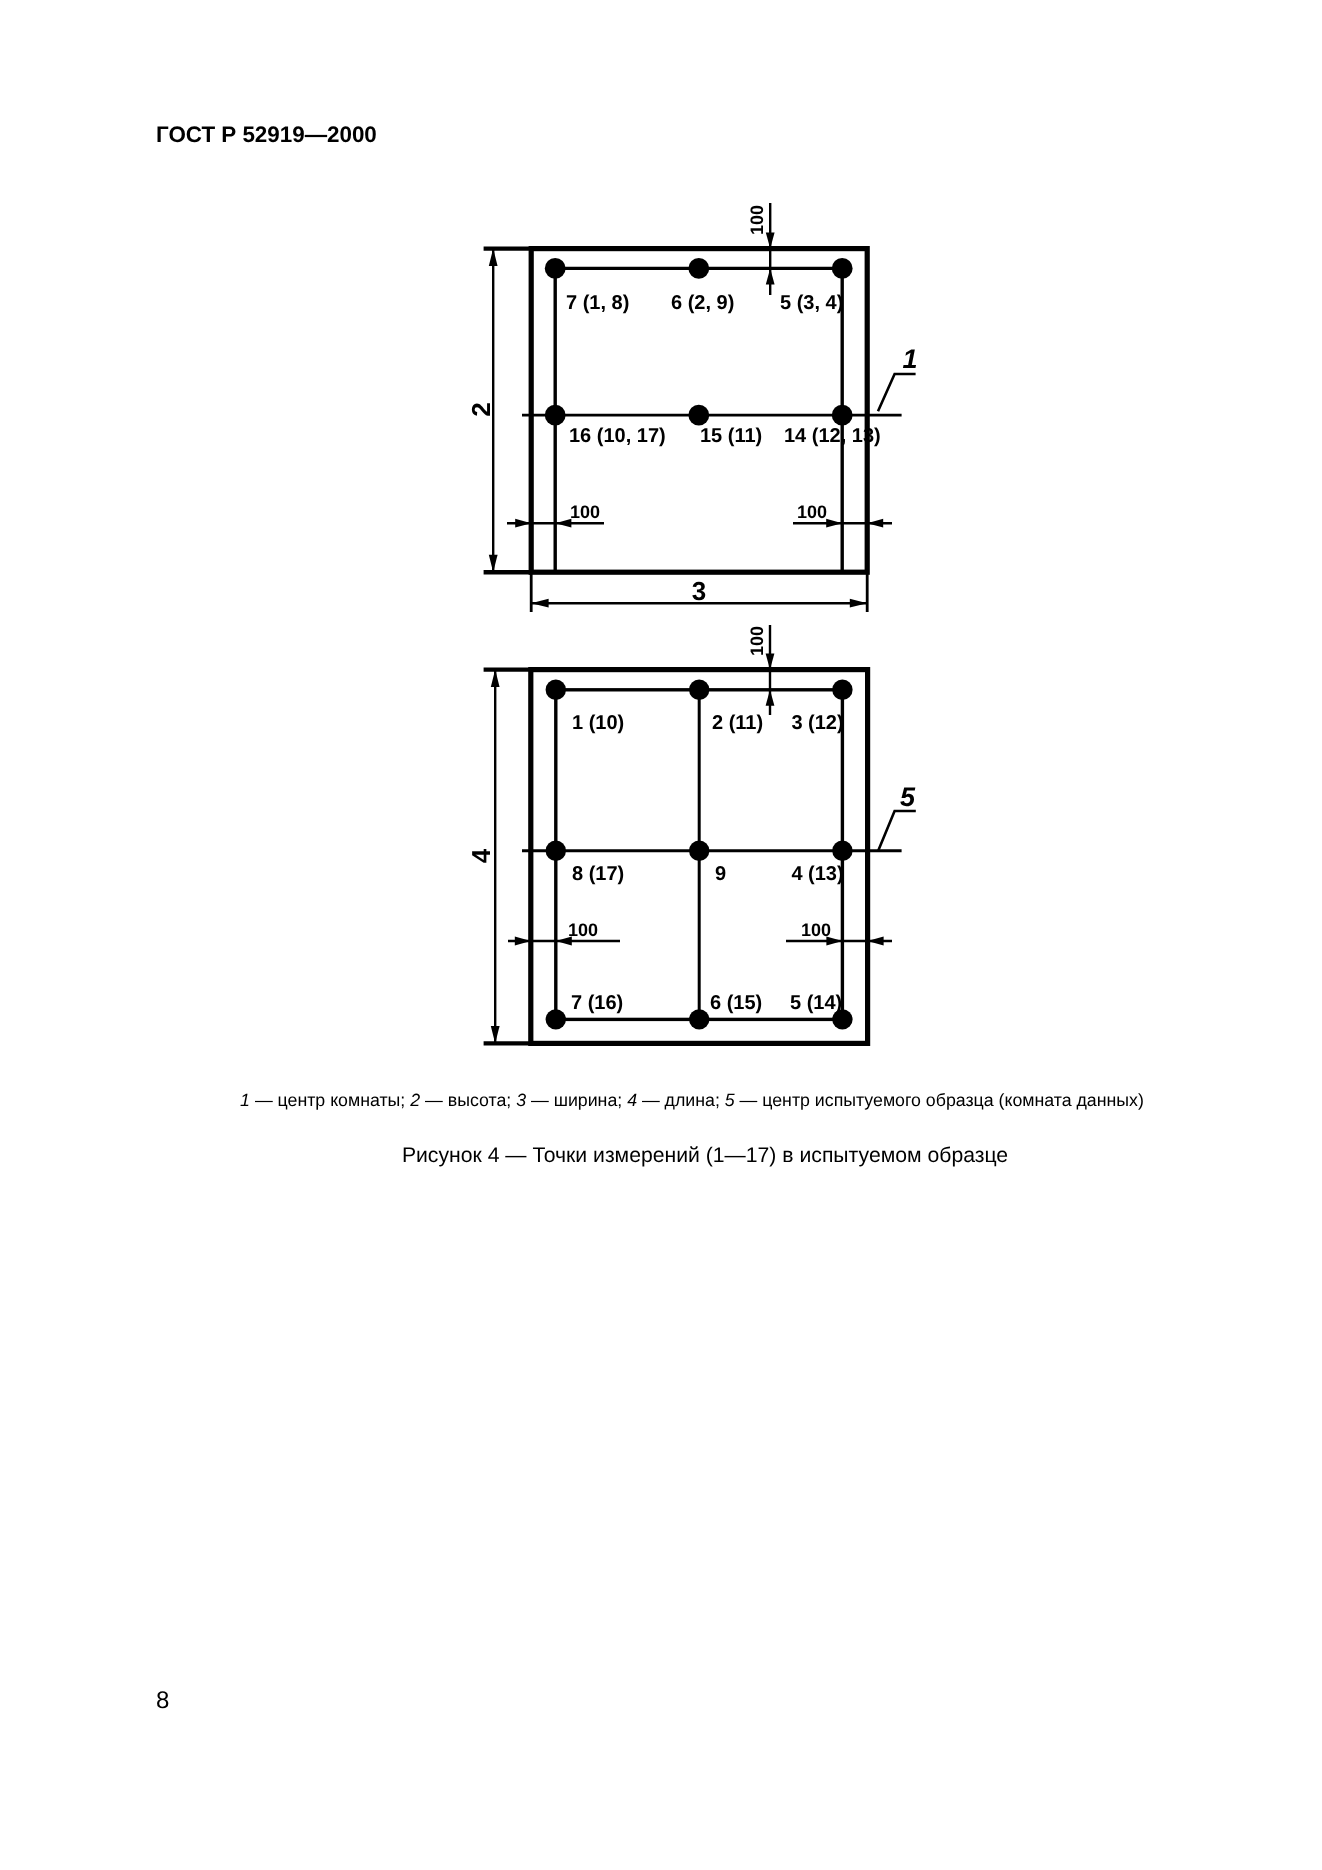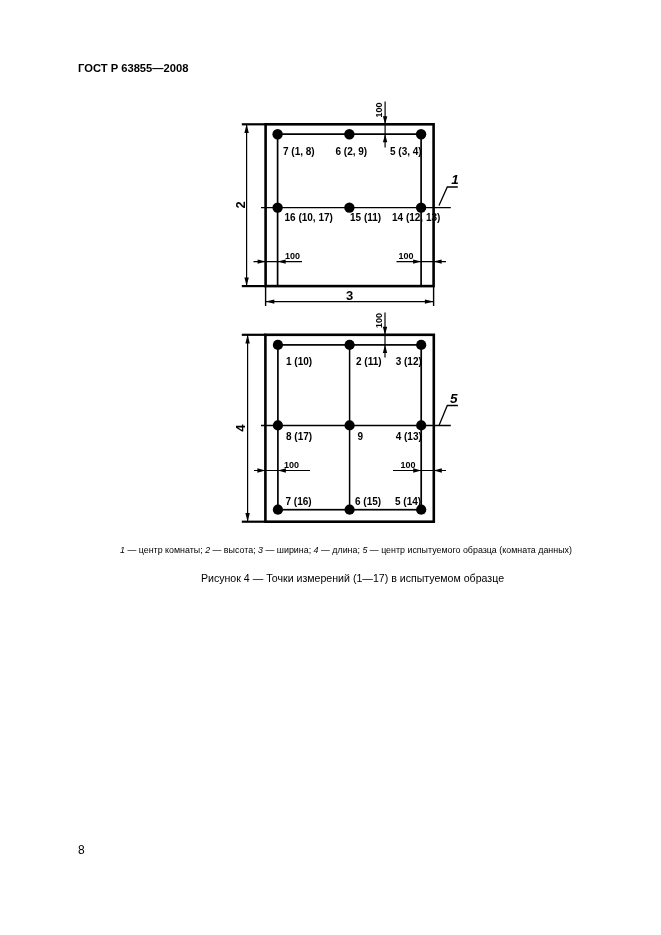--- a/index.html
+++ b/index.html
@@ -2,21 +2,21 @@
 <html><head>
 <meta charset="utf-8">
 <style>
 html,body{margin:0;padding:0;background:#fff;}
 body{width:661px;height:935px;position:relative;font-family:"Liberation Sans",sans-serif;color:#000;overflow:hidden;}
 .abs{position:absolute;}
 </style>
 </head>
 <body>
 
-<div class="abs" style="left:78px;top:62px;font-weight:bold;font-size:11.2px;">ГОСТ Р 63855—2008</div>
+<div class="abs" style="left:78px;top:62px;font-weight:bold;font-size:11.2px;">ГОСТ Р 52919—2000</div>
 
 <svg class="abs" style="left:0;top:0;" width="661" height="935" viewBox="0 0 661 935" fill="none" stroke="none">
 
 <g stroke="#000">
 <rect x="265.6" y="124.3" width="168" height="161.8" stroke-width="2.6"></rect>
 <line x1="241.8" y1="124.3" x2="266" y2="124.3" stroke-width="2.2"></line>
 <line x1="241.8" y1="286.1" x2="266" y2="286.1" stroke-width="2.2"></line>
 <line x1="265.6" y1="286" x2="265.6" y2="306" stroke-width="1.4"></line>
 <line x1="433.6" y1="286" x2="433.6" y2="306" stroke-width="1.4"></line>
 </g>

